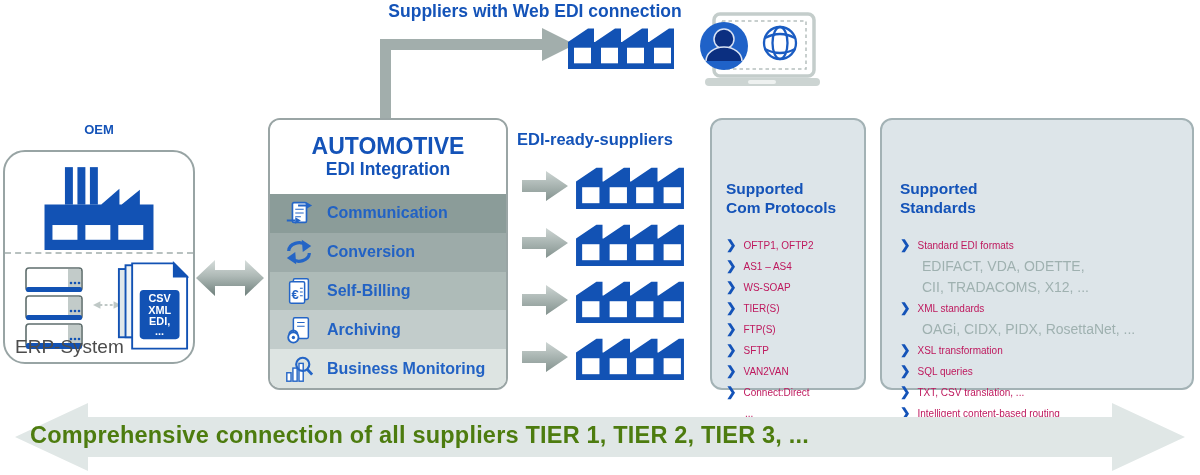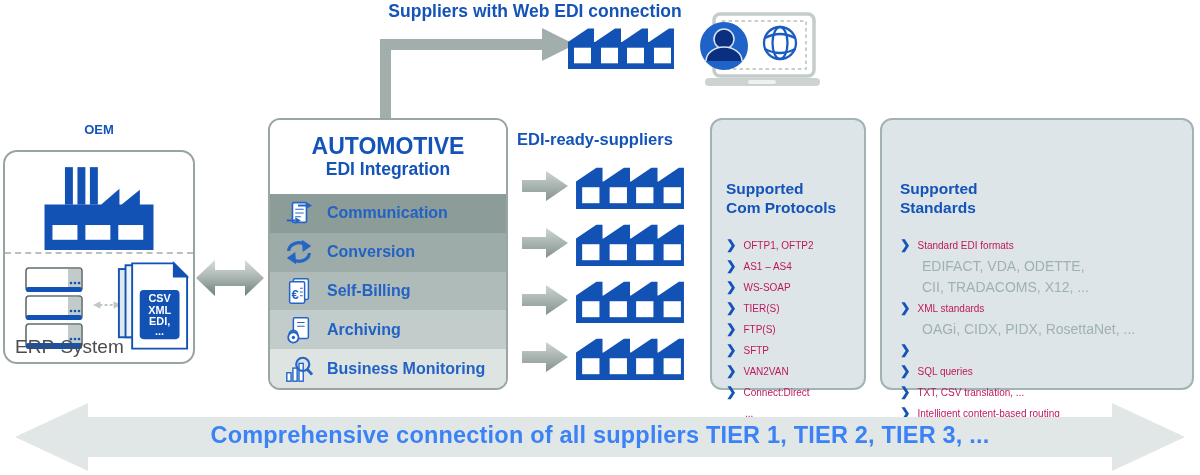--- a/index.html
+++ b/index.html
@@ -5,21 +5,21 @@
   html,body{margin:0;padding:0;background:#fff;}
   .stage{position:relative;width:1200px;height:475px;background:#fff;overflow:hidden;
          font-family:"Liberation Sans",sans-serif;}
   .abs{position:absolute;}
   .h-blue{color:#1453b8;font-weight:bold;}
   
   .top-title{left:360px;top:1px;width:350px;text-align:center;font-size:17.5px;}
   
   .oem-title{left:3px;top:122px;width:192px;text-align:center;font-size:13px;}
   .oem-box{left:3px;top:150px;width:188px;height:210px;background:#fff;
-           border:2px solid #98a4a4;border-radius:14px;}
+           border:2px solid #98a4a4;border-radius:22px;}
   .oem-dash{left:0;top:100px;width:100%;border-top:2px dashed #b8c1c0;}
   .erp-label{left:10px;top:184px;font-size:19px;color:#4c4c4c;}
   
   .auto-box{left:268px;top:118px;width:236px;height:268px;border:2px solid #9aa5a5;
             border-radius:12px;overflow:hidden;background:#fff;}
   .auto-head{height:74px;display:flex;flex-direction:column;justify-content:center;
              align-items:center;background:#fff;}
   .auto-title{font-size:23px;line-height:1.1;}
   .auto-sub{font-size:17.5px;line-height:1.2;}
   .auto-rows{display:flex;flex-direction:column;height:194px;}
@@ -39,22 +39,22 @@
   .proto-box{left:710px;top:118px;width:156px;height:272px;}
   .std-box{left:880px;top:118px;width:314px;height:272px;padding-left:18px;}
   .info-title{font-size:15.5px;line-height:1.25;margin-top:46px;}
   .info-list{margin-top:17px;}
   .list-row{display:flex;align-items:baseline;line-height:21px;}
   .chev{color:#1453b8;font-weight:bold;font-size:12.5px;margin-right:7px;flex:0 0 auto;}
   .item-text{font-size:10px;color:#be185d;white-space:nowrap;}
   .sub-text{font-size:14px;color:#9fb1b0;padding-left:22px;line-height:21px;white-space:nowrap;}
   .no-chev{padding-left:19px;}
   
-  .bottom-label{left:30px;top:422px;width:1140px;text-align:center;
-                font-size:23.5px;font-weight:bold;color:#3b82f6;letter-spacing:.2px;}
+  .bottom-label{left:30px;top:422px;width:1140px;text-align:left;
+                font-size:23.5px;font-weight:bold;color:#4d7c0f;letter-spacing:.2px;}
 </style>
 </head>
 <body>
 
 <div class="stage">
 
   <svg width="0" height="0" style="position:absolute">
     <defs>
       <linearGradient id="gmetal" x1="0" y1="0" x2="0" y2="1">
         <stop offset="0" stop-color="#d6dddb"></stop>
@@ -335,20 +335,21 @@
         </div>
       <div class="sub-text">EDIFACT, VDA, ODETTE,</div>
       <div class="sub-text">CII, TRADACOMS, X12, ...</div>
       <div class="list-row">
           <span class="chev">❯</span>
           <span class="item-text">XML standards</span>
         </div>
       <div class="sub-text">OAGi, CIDX, PIDX, RosettaNet, ...</div>
       <div class="list-row">
           <span class="chev">❯</span>
+          <span class="item-text">XSL transformation</span>
         </div>
       <div class="list-row">
           <span class="chev">❯</span>
           <span class="item-text">SQL queries</span>
         </div>
       <div class="list-row">
           <span class="chev">❯</span>
           <span class="item-text">TXT, CSV translation, ...</span>
         </div>
       <div class="list-row">

